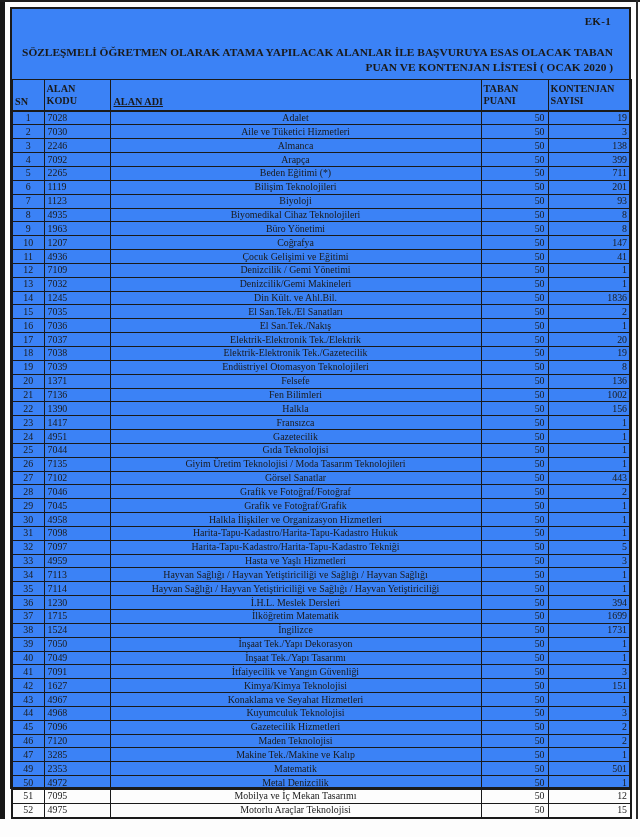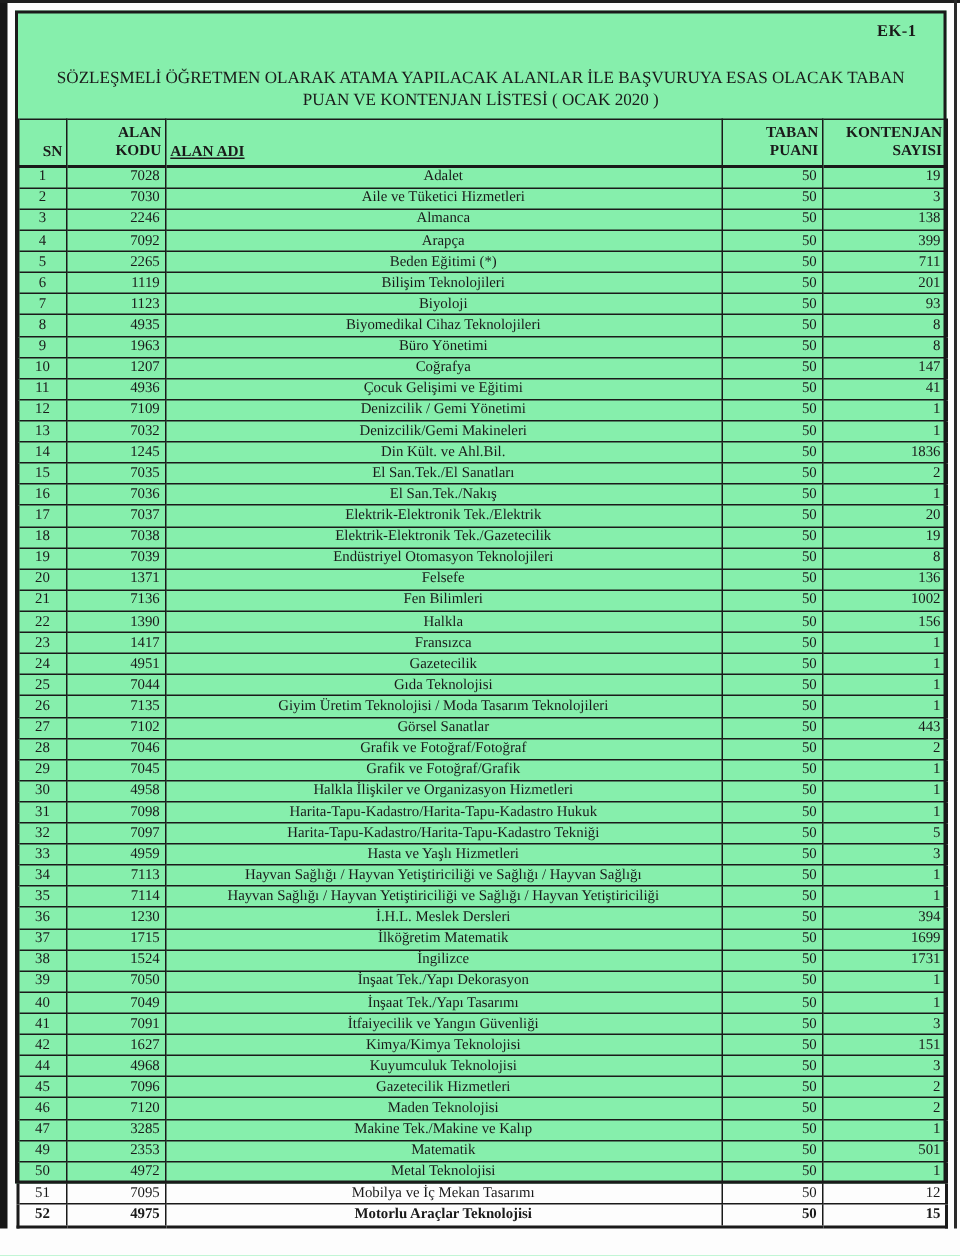--- a/index.html
+++ b/index.html
@@ -15,34 +15,34 @@
   .scan-left  { position: absolute; left: 0; top: 0; width: 5px; height: 819px; background: #161616; }
   .scan-top   { position: absolute; left: 0; top: 0; width: 640px; height: 2px; background: #1d1d1d; }
   .scan-right { position: absolute; left: 636px; top: 0; width: 2px; height: 819px; background: #2a2a2a; }
 
   
   .page-box {
     position: absolute;
     left: 10px; top: 7px;
     width: 621px; height: 782px;
     border: 2px solid #1a1a1a;
-    background: #86efac;
+    background: #3b82f6;
   }
   .ek-tag {
     position: absolute;
     top: 6px; right: 18px;
     font-weight: bold;
     font-size: 11px;
     letter-spacing: 0.3px;
   }
   .title-wrap {
     position: absolute;
-    top: 36px; left: 0; right: 0;
-    text-align: center;
-    font-weight: normal;
+    top: 36px; left: 0; right: 16px;
+    text-align: right;
+    font-weight: bold;
     font-size: 11.4px;
     line-height: 1.3;
   }
   .doc-table {
     position: absolute;
     left: -1px; top: 70px;
     width: 619px;
     height: 740px;
     border-collapse: collapse;
     table-layout: fixed;
@@ -50,42 +50,42 @@
   .doc-table th, .doc-table td {
     border: 1px solid #1a1a1a;
     overflow: hidden;
     white-space: nowrap;
   }
   .doc-table thead tr { height: 31px; }
   .doc-table th {
     font-size: 10.2px;
     font-weight: bold;
     line-height: 1.15;
-    text-align: right;
+    text-align: left;
     vertical-align: middle;
     white-space: normal;
     padding: 1px 2px;
   }
   .doc-table th.h-sn, .doc-table th.h-adi { vertical-align: bottom; padding-bottom: 2px; }
   .doc-table th.h-adi { text-align: left; padding-left: 3px; text-decoration: underline; }
   .doc-table td {
     font-size: 9.9px;
     line-height: 1;
     padding: 0 3px;
   }
   .doc-table td.c0 { text-align: center; }
-  .doc-table td.c1 { text-align: right; }
+  .doc-table td.c1 { text-align: left; }
   .doc-table td.c2 { text-align: center; }
   .doc-table td.c3 { text-align: right; }
   .doc-table td.c4 { text-align: right; }
   
   .doc-table thead th { border-bottom-width: 2px; }
   .doc-table tr > *:first-child { border-left-width: 2px; }
   .doc-table tr > *:last-child { border-right-width: 2px; }
-  .doc-table tbody tr:last-child td { border-bottom-width: 2px; font-weight: bold; }
+  .doc-table tbody tr:last-child td { border-bottom-width: 2px; }
 </style>
 </head>
 <body>
 
 <div class="scan-left"></div>
 <div class="scan-top"></div>
 <div class="scan-right"></div>
 
 <div class="page-box">
   <div class="ek-tag">EK-1</div>
@@ -400,20 +400,27 @@
           <td class="c4">3</td>
         </tr>
         <tr>
           <td class="c0">42</td>
           <td class="c1">1627</td>
           <td class="c2">Kimya/Kimya Teknolojisi</td>
           <td class="c3">50</td>
           <td class="c4">151</td>
         </tr>
         <tr>
+          <td class="c0">43</td>
+          <td class="c1">4967</td>
+          <td class="c2">Konaklama ve Seyahat Hizmetleri</td>
+          <td class="c3">50</td>
+          <td class="c4">1</td>
+        </tr>
+        <tr>
           <td class="c0">44</td>
           <td class="c1">4968</td>
           <td class="c2">Kuyumculuk Teknolojisi</td>
           <td class="c3">50</td>
           <td class="c4">3</td>
         </tr>
         <tr>
           <td class="c0">45</td>
           <td class="c1">7096</td>
           <td class="c2">Gazetecilik Hizmetleri</td>
@@ -437,21 +444,21 @@
         <tr>
           <td class="c0">49</td>
           <td class="c1">2353</td>
           <td class="c2">Matematik</td>
           <td class="c3">50</td>
           <td class="c4">501</td>
         </tr>
         <tr>
           <td class="c0">50</td>
           <td class="c1">4972</td>
-          <td class="c2">Metal Teknolojisi</td>
+          <td class="c2">Metal Denizcilik</td>
           <td class="c3">50</td>
           <td class="c4">1</td>
         </tr>
         <tr>
           <td class="c0">51</td>
           <td class="c1">7095</td>
           <td class="c2">Mobilya ve İç Mekan Tasarımı</td>
           <td class="c3">50</td>
           <td class="c4">12</td>
         </tr>

